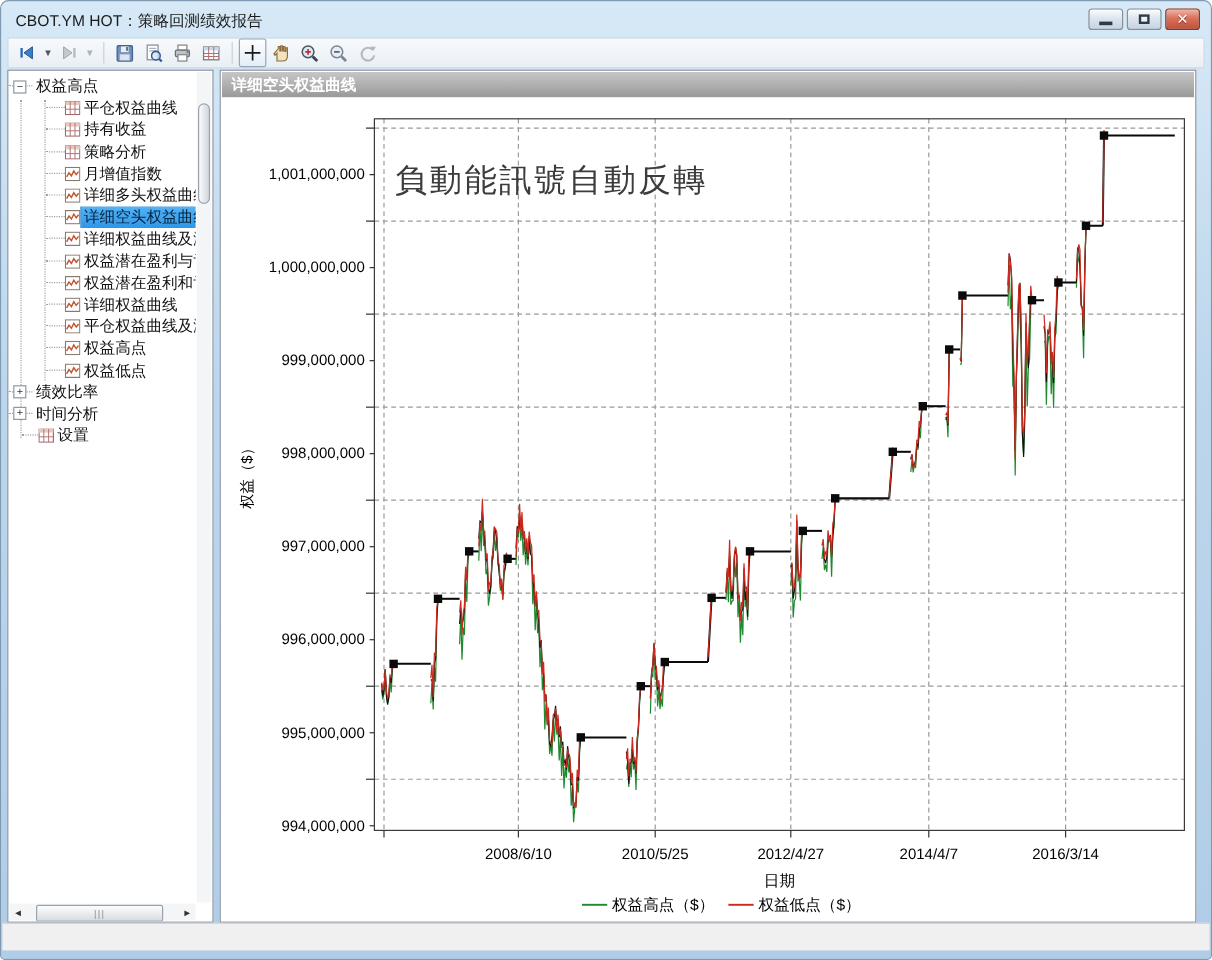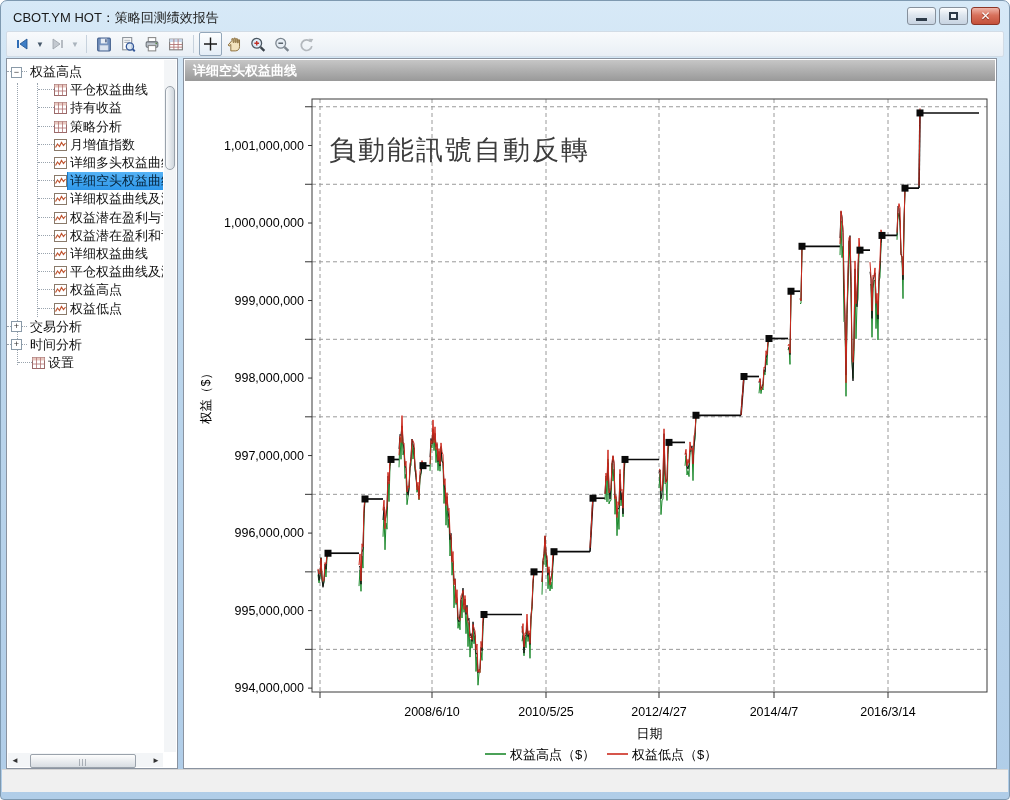--- a/index.html
+++ b/index.html
@@ -299,21 +299,21 @@
               <rect x="0.5" y="0.5" width="12" height="11" fill="#fff" stroke="#8a7a6a"></rect>
               <polyline points="1.5,8.5 3.5,5 5.5,7.5 7.5,3.5 9.5,6.5 11.5,4" fill="none" stroke="#c05530" stroke-width="1.2"></polyline>
             </svg>
           </span>
           <span class="tlabel">权益低点</span>
         </div>
         <div class="tree-row">
           <span class="dots" style="width:4px"></span>
           <span class="expander">+</span>
           <span class="dots" style="width:5px"></span>
-          <span class="tlabel">交易分析</span>
+          <span class="tlabel">绩效比率</span>
         </div>
         <div class="tree-row">
           <span class="dots" style="width:4px"></span>
           <span class="expander">+</span>
           <span class="dots" style="width:5px"></span>
           <span class="tlabel">时间分析</span>
         </div>
         <div class="tree-row">
           <span class="dots" style="width:14px;margin-left:11px"></span>
           <span style="display:inline-flex">

